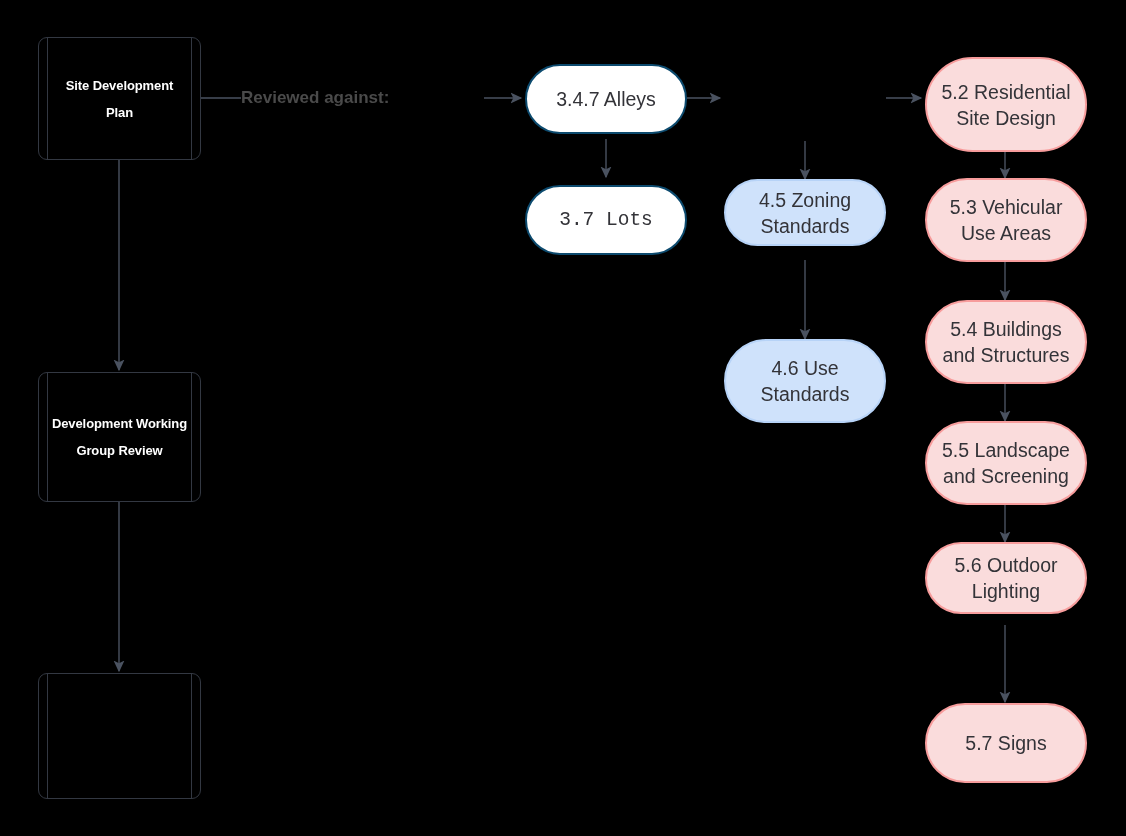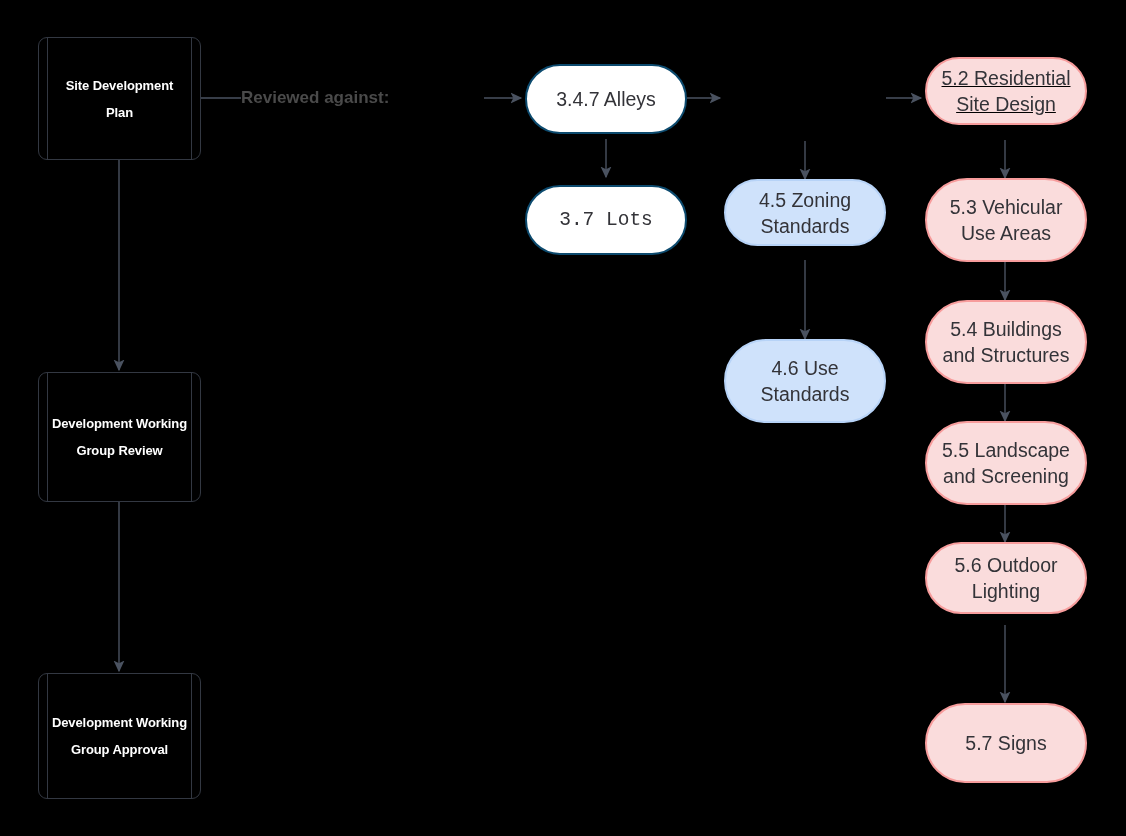--- a/index.html
+++ b/index.html
@@ -137,41 +137,40 @@
 
   <div class="node-sub" style="left:38px; top:372px; width:163px; height:130px;">
     <span class="bar left"></span>
     <span class="bar right"></span>
     <span class="lbl">Development Working Group Review</span>
   </div>
 
   <div class="node-sub" style="left:38px; top:673px; width:163px; height:126px;">
     <span class="bar left"></span>
     <span class="bar right"></span>
-    <span class="lbl">Development Working Group Approval</span>
   </div>
 
   <div class="node-pill pill-green" style="left:525px; top:64px; width:162px; height:70px;">
     <span class="lbl">3.4.7 Alleys</span>
   </div>
 
   <div class="node-pill pill-green" style="left:525px; top:185px; width:162px; height:70px;font-family:Liberation Mono, monospace;">
     <span class="lbl">3.7 Lots</span>
   </div>
 
 
   <div class="node-pill pill-blue" style="left:724px; top:179px; width:162px; height:67px;">
     <span class="lbl">4.5 Zoning Standards</span>
   </div>
 
   <div class="node-pill pill-blue" style="left:724px; top:339px; width:162px; height:84px;">
     <span class="lbl">4.6 Use Standards</span>
   </div>
 
-  <div class="node-pill pill-pink" style="left:925px; top:57px; width:162px; height:68px;text-decoration:underline;">
+  <div class="node-pill pill-pink" style="left:925px; top:57px; width:162px; height:95px;">
     <span class="lbl">5.2 Residential Site Design</span>
   </div>
 
   <div class="node-pill pill-pink" style="left:925px; top:178px; width:162px; height:84px;">
     <span class="lbl">5.3 Vehicular Use Areas</span>
   </div>
 
   <div class="node-pill pill-pink" style="left:925px; top:300px; width:162px; height:84px;">
     <span class="lbl">5.4 Buildings and Structures</span>
   </div>

